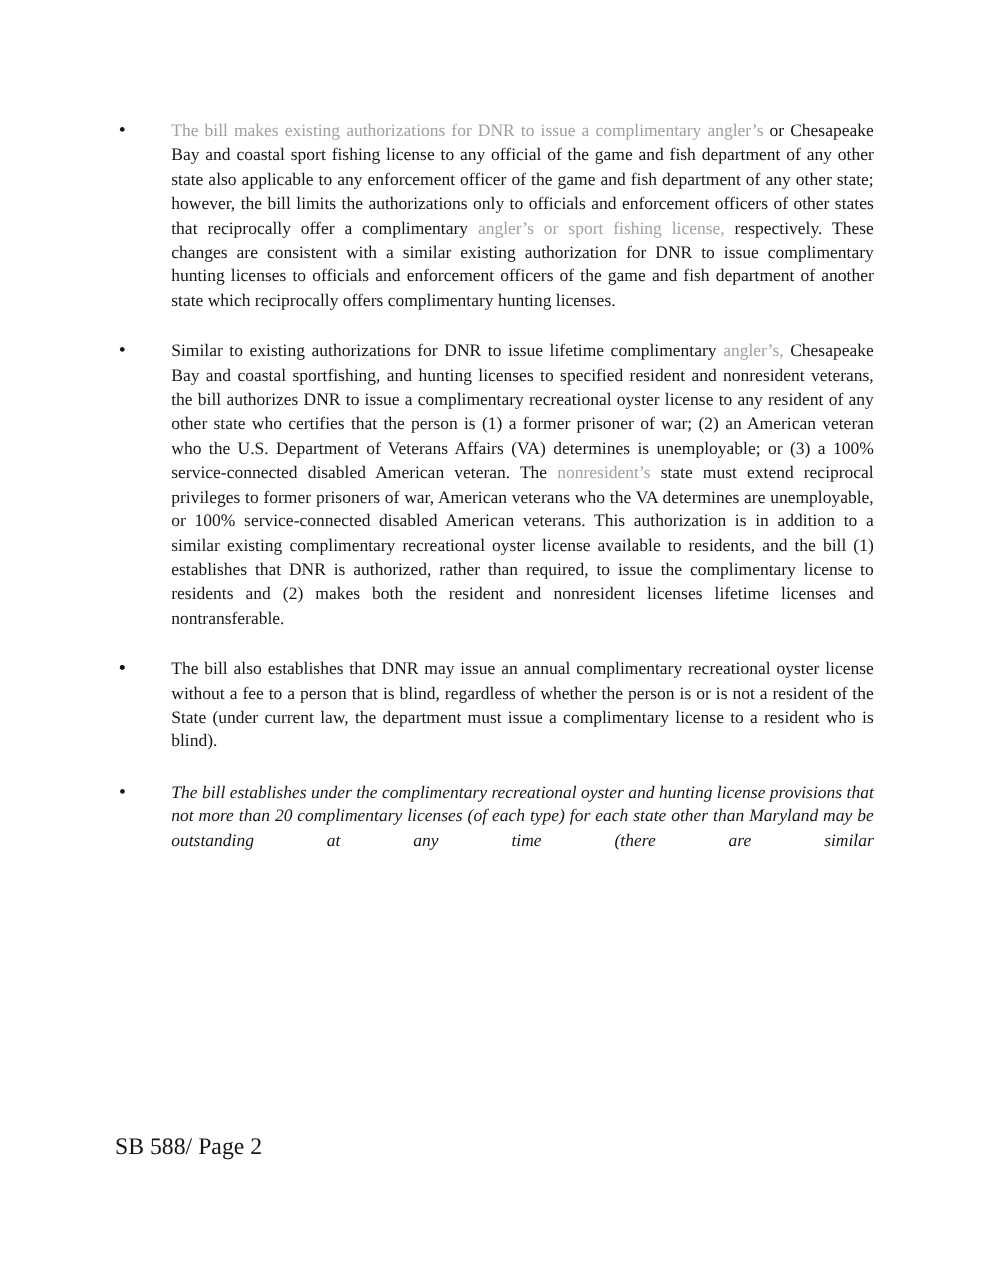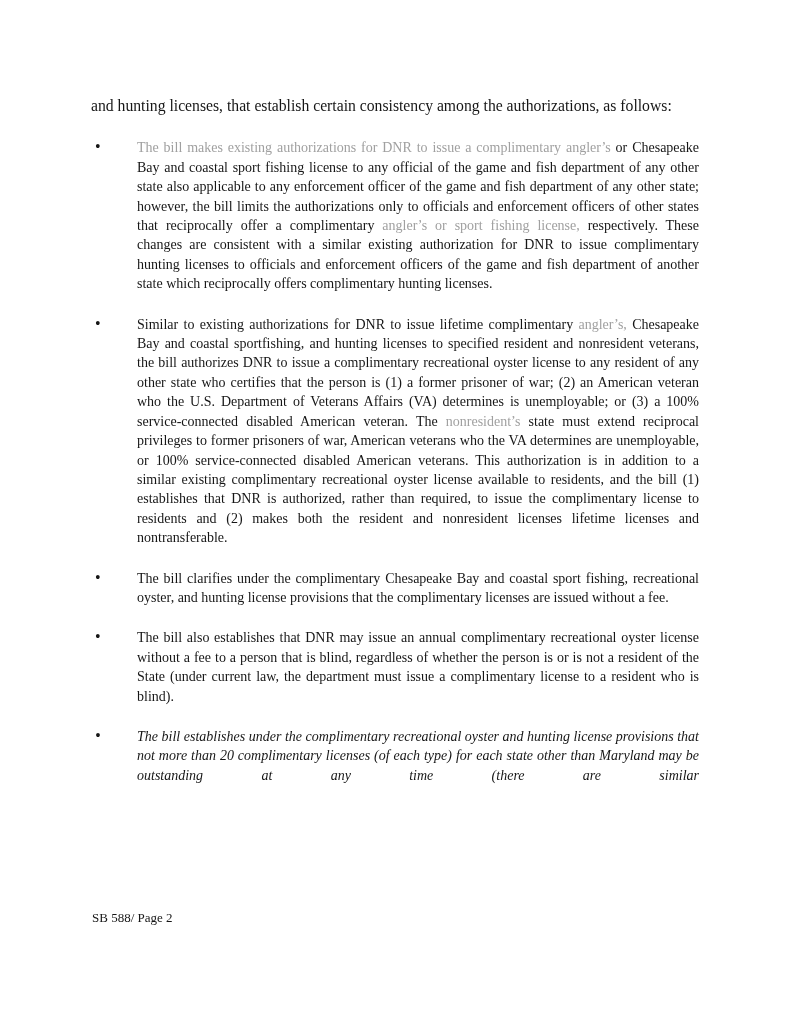--- a/index.html
+++ b/index.html
@@ -59,44 +59,43 @@
   .light {
     color: #a0a0a0;
   }
   .justify-last {
     text-align-last: justify;
   }
   .footer {
     position: absolute;
     left: 92px;
     top: 908px;
-    font-size: 13px;
+    font-size: 19px;
     line-height: 19.4px;
     color: #161616;
   }
 </style>
 </head>
 <body>
 
 <div class="page-content">
 
-  <p class="para intro">and hunting licenses, that establish certain consistency among the authorizations, as follows:</p>
 
   <ul class="bullet-list">
 
     <li>
       <span class="marker"></span><span class="light">The bill makes existing authorizations for DNR to issue a complimentary angler’s</span><span> or Chesapeake Bay and coastal sport fishing license to any official of the game and fish department of any other state also applicable to any enforcement officer of the game and fish department of any other state; however, the bill limits the authorizations only to officials and enforcement officers of other states that reciprocally offer a complimentary </span><span class="light">angler’s or sport fishing license,</span><span> respectively. These changes are consistent with a similar existing authorization for DNR to issue complimentary hunting licenses to officials and enforcement officers of the game and fish department of another state which reciprocally offers complimentary hunting licenses.</span>
     </li>
 
     <li>
       <span class="marker"></span><span>Similar to existing authorizations for DNR to issue lifetime complimentary </span><span class="light">angler’s,</span><span> Chesapeake Bay and coastal sportfishing, and hunting licenses to specified resident and nonresident veterans, the bill authorizes DNR to issue a complimentary recreational oyster license to any resident of any other state who certifies that the person is (1) a former prisoner of war; (2) an American veteran who the U.S. Department of Veterans Affairs (VA) determines is unemployable; or (3) a 100% service-connected disabled American veteran. The </span><span class="light">nonresident’s</span><span> state must extend reciprocal privileges to former prisoners of war, American veterans who the VA determines are unemployable, or 100% service-connected disabled American veterans. This authorization is in addition to a similar existing complimentary recreational oyster license available to residents, and the bill (1) establishes that DNR is authorized, rather than required, to issue the complimentary license to residents and (2) makes both the resident and nonresident licenses lifetime licenses and nontransferable.</span>
     </li>
 
     <li>
-      <span class="marker"></span><span>The bill clarifies under the complimentary Chesapeake Bay and coastal sport fishing, recreational oyster, and hunting license provisions that the complimentary licenses are issued without a fee.</span>
+      <span class="marker"></span>
     </li>
 
     <li>
       <span class="marker"></span><span>The bill also establishes that DNR may issue an annual complimentary recreational oyster license without a fee to a person that is blind, regardless of whether the person is or is not a resident of the State (under current law, the department must issue a complimentary license to a resident who is blind).</span>
     </li>
 
     <li class="justify-last">
       <span class="marker"></span><span>The bill establishes under the complimentary recreational oyster and hunting license provisions that not more than 20 complimentary licenses (of each type) for each state other than Maryland may be outstanding at any time (there are similar</span>
     </li>
 

